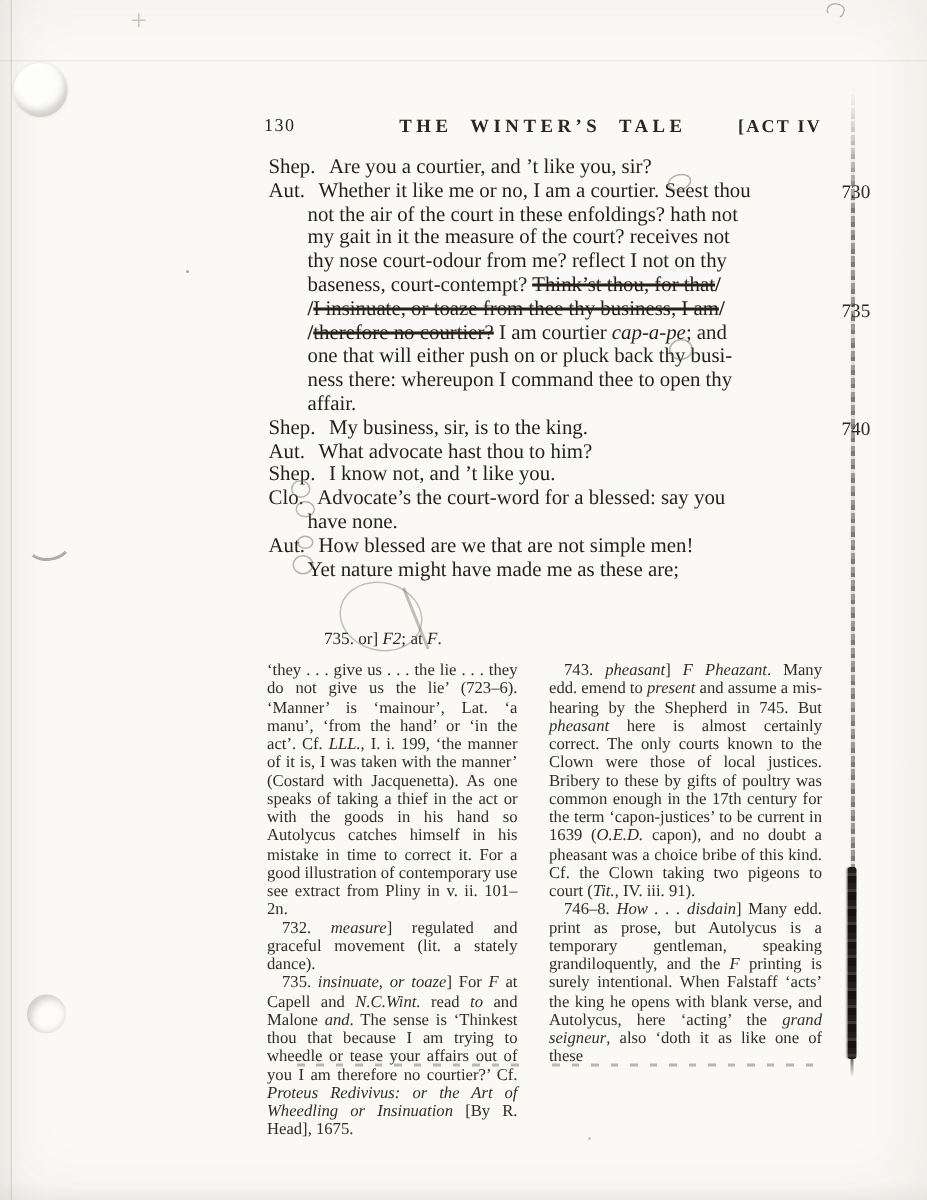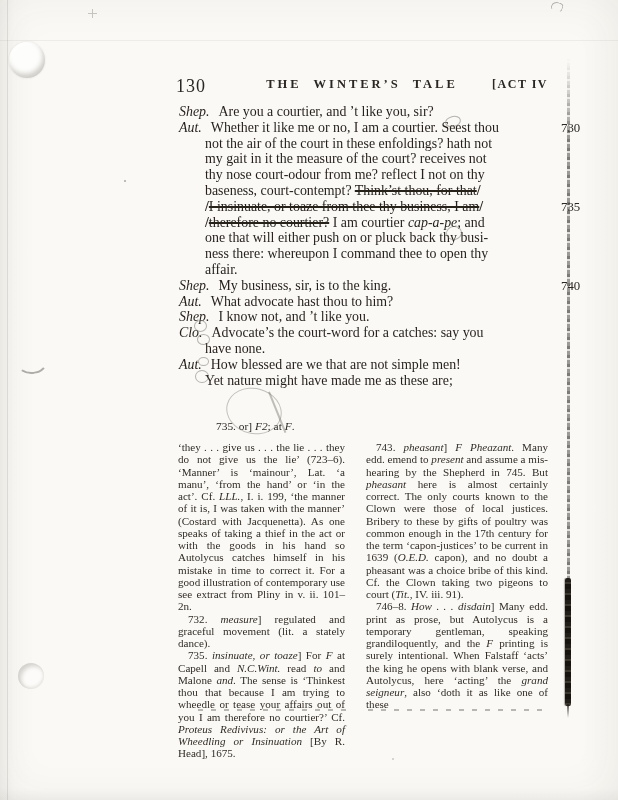--- a/index.html
+++ b/index.html
@@ -41,31 +41,31 @@
   .tr-mark{position:absolute;left:551px;top:2px;width:10px;height:8px;
     border:1px solid rgba(100,98,90,.45);border-bottom-color:transparent;
     border-radius:60% 40% 50% 50%;transform:rotate(18deg);}
   .plus-mark{position:absolute;left:88px;top:9px;width:9px;height:9px;opacity:.45;
     background:linear-gradient(#8b897f,#8b897f) center/9px 1px no-repeat,
                linear-gradient(#8b897f,#8b897f) center/1px 9px no-repeat;}
   .speck{position:absolute;width:2px;height:2px;border-radius:50%;background:rgba(90,87,80,.5);}
 
   
   .pagehead{position:absolute;left:176px;top:76px;width:372px;height:18px;color:#2a2621;}
-  .pagehead .num{position:absolute;left:0;top:0;font-size:18px;letter-spacing:1px;}
+  .pagehead .num{position:absolute;left:0;top:0;font-size:12px;letter-spacing:1px;}
   .pagehead .title{position:absolute;left:0;right:0;text-align:center;top:1px;
     font-size:12.5px;font-weight:600;letter-spacing:3px;word-spacing:6px;}
   .pagehead .act{position:absolute;right:0;top:1px;font-size:12px;font-weight:600;letter-spacing:1.5px;}
 
   
   .playtext{position:absolute;left:179px;top:104px;width:340px;
     font-size:13.9px;line-height:15.8px;color:#241f1a;}
   .line{position:relative;white-space:nowrap;height:15.8px;}
   .line.cont{padding-left:26px;}
-  .prefix{font-style:italic;margin-right:9px;}
+  .prefix{margin-right:9px;}
   .lineno{position:absolute;left:346px;top:1px;font-size:12.8px;color:#2b2722;margin-left:36px;}
   .it{font-style:italic;}
   .strike{text-decoration:line-through;text-decoration-thickness:1.6px;text-decoration-color:#262119;}
   .hand{font-weight:700;color:#2a241d;}
 
   
   .collation{position:absolute;left:176px;top:420px;font-size:11.4px;color:#2a2621;margin-left:40px;}
 
   
   .commentary{position:absolute;left:178px;top:441px;width:372px;
@@ -127,21 +127,21 @@
       <div class="line cont"><span>thy nose court-odour from me? reflect I not on thy</span></div>
       <div class="line cont"><span>baseness, court-contempt? </span><span class="strike">Think’st thou, for that</span><span class="hand">/</span></div>
       <div class="line cont"><span class="hand">/</span><span class="strike">I insinuate, or toaze from thee thy business, I am</span><span class="hand">/</span><span class="lineno">735</span></div>
       <div class="line cont"><span class="hand">/</span><span class="strike">therefore no courtier?</span><span> I am courtier </span><span class="it">cap-a-pe</span><span>; and</span></div>
       <div class="line cont"><span>one that will either push on or pluck back thy busi-</span></div>
       <div class="line cont"><span>ness there: whereupon I command thee to open thy</span></div>
       <div class="line cont"><span>affair.</span></div>
       <div class="line"><span class="prefix">Shep.</span><span>My business, sir, is to the king.</span><span class="lineno">740</span></div>
       <div class="line"><span class="prefix">Aut.</span><span>What advocate hast thou to him?</span></div>
       <div class="line"><span class="prefix">Shep.</span><span>I know not, and ’t like you.</span></div>
-      <div class="line"><span class="prefix">Clo.</span><span>Advocate’s the court-word for a catches: say you</span></div>
+      <div class="line"><span class="prefix">Clo.</span><span>Advocate’s the court-word for a blessed: say you</span></div>
       <div class="line cont"><span>have none.</span></div>
       <div class="line"><span class="prefix">Aut.</span><span>How blessed are we that are not simple men!</span></div>
       <div class="line cont"><span>Yet nature might have made me as these are;</span></div>
     </main>
 
   <div class="collation" id="collation"><span>735. or] </span><span class="it">F2</span><span>; at </span><span class="it">F</span><span>.</span></div>
 
   <div class="commentary">
     <div class="col col-left" id="col-left">
         <p class="note noindent"><span>‘they . . . give us . . . the lie . . . they do not give us the lie’ (723–6). ‘Manner’ is ‘mainour’, Lat. ‘a manu’, ‘from the hand’ or ‘in the act’. Cf. </span><span class="it">LLL.</span><span>, I. i. 199, ‘the manner of it is, I was taken with the manner’ (Costard with Jacquenetta). As one speaks of taking a thief in the act or with the goods in his hand so Autolycus catches himself in his mistake in time to correct it. For a good illustration of contemporary use see extract from Pliny in v. ii. 101–2n.</span></p>

